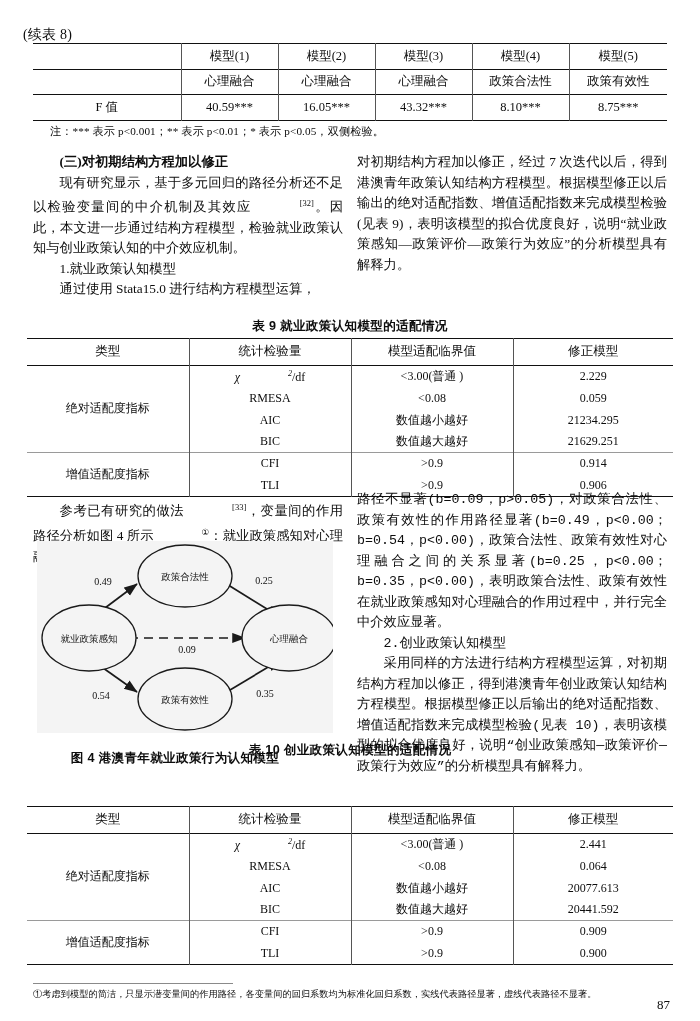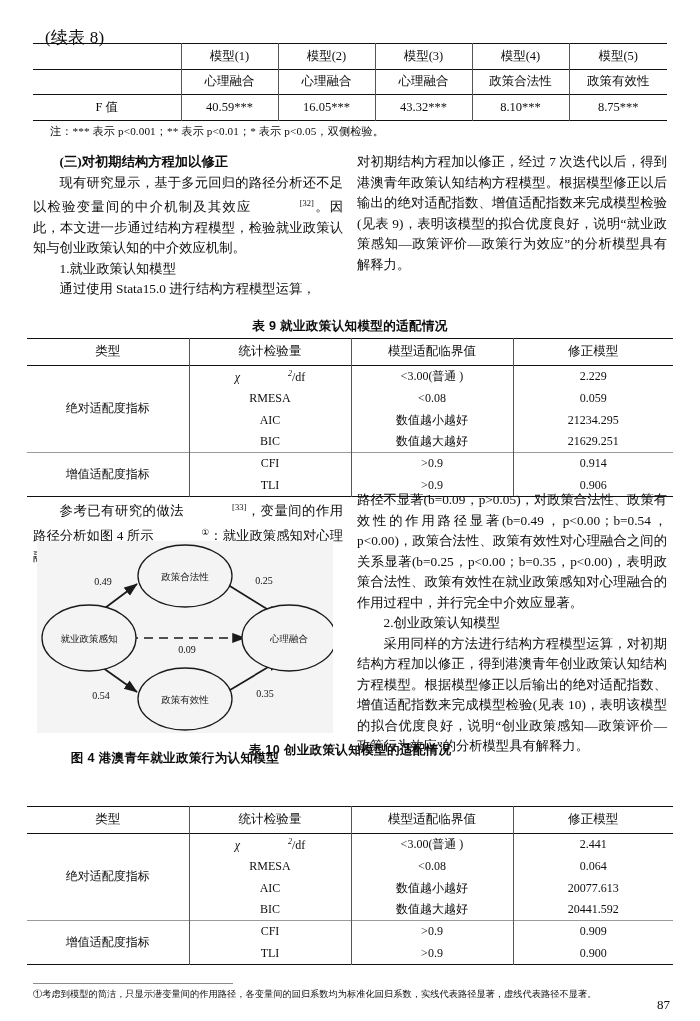--- a/index.html
+++ b/index.html
@@ -19,23 +19,23 @@
     position: relative;
     width: 700px;
     height: 1021px;
     padding: 0;
     box-sizing: border-box;
   }
 
   
   .cont-label {
     position: absolute;
-    left: 45px;
+    left: 23px;
     top: 26px;
-    font-size: 17px;
+    font-size: 14px;
     letter-spacing: 0.2px;
   }
 
   
   .tbl {
     border-collapse: collapse;
     width: 100%;
     table-layout: fixed;
     font-size: 12px;
   }
@@ -79,21 +79,21 @@
     text-justify: inter-ideograph;
   }
   .col p { margin: 0; }
   .indent { text-indent: 2em; }
   .heading { font-weight: bold; text-indent: 2em; }
   sup { font-size: 8.5px; vertical-align: super; margin-left: 48px; }
 
   .colL1 { left: 33px;  top: 152px; }
   .colR1 { left: 357px; top: 152px; }
   .colL2 { left: 33px;  top: 497px; }
-  .colR2 { left: 357px; top: 490px; }
+  .colR2 { left: 357px; top: 490px; font-family: Liberation Mono, monospace; }
 
   
   .caption {
     position: absolute;
     width: 700px;
     left: 0;
     text-align: center;
     font-size: 12.6px;
     font-weight: bold;
     letter-spacing: 0.3px;

